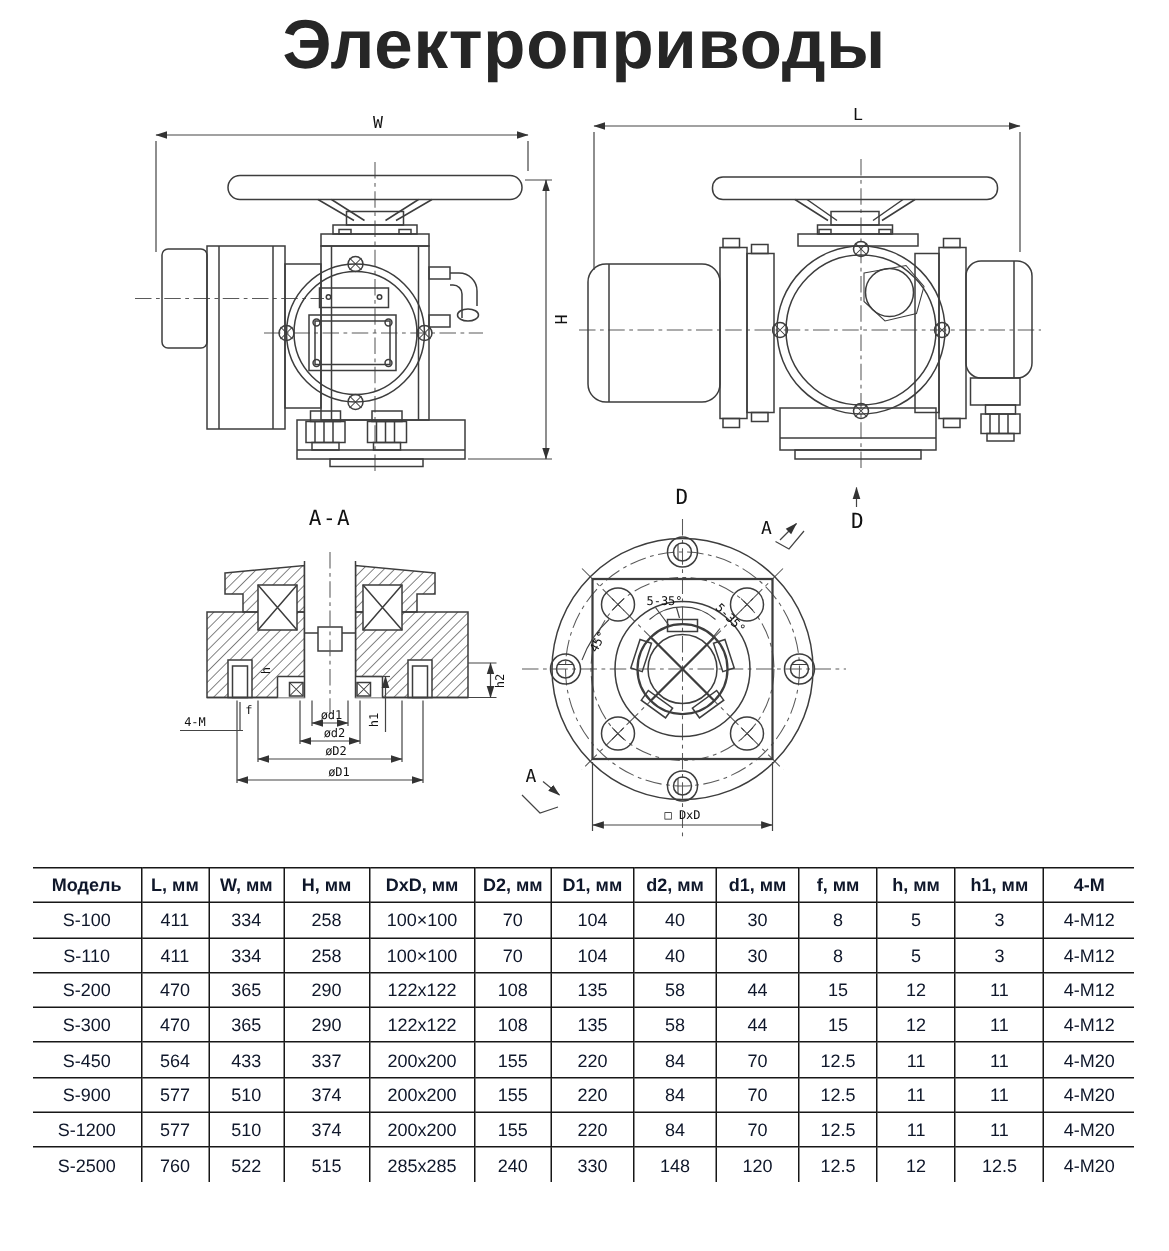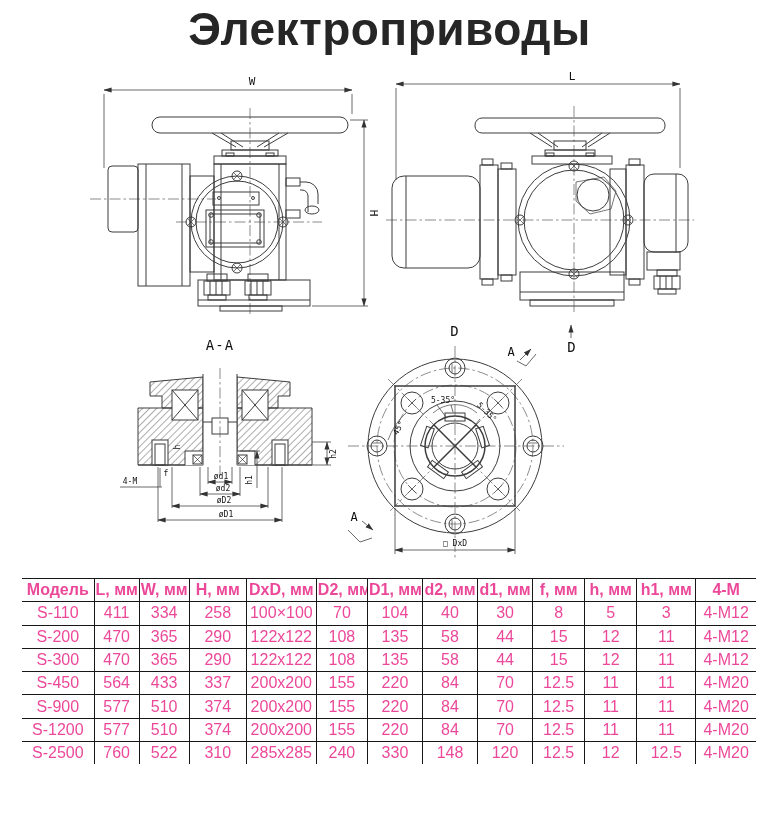--- a/index.html
+++ b/index.html
@@ -29,21 +29,21 @@
   text.lbl { font-family:"DejaVu Sans Mono","DejaVu Sans",monospace; fill:#111; stroke:none; }
   .s8  { font-size:8px; }
   .s10 { font-size:11px; }
   .s12 { font-size:12px; }
   .s14 { font-size:14px; letter-spacing:1px; }
   .mid { text-anchor:middle; }
 
   
   table.spec {
     position:absolute; left:22px; top:578px; width:734px;
-    border-collapse:collapse; table-layout:fixed; font-size:16px; color:#ec4899;
+    border-collapse:collapse; table-layout:fixed; font-size:12px; color:#0f172a;
   }
   .spec th, .spec td {
     border:1px solid #171717; height:22.3px; padding:0 1px;
     text-align:center; vertical-align:middle; overflow:hidden; white-space:nowrap;
   }
   .spec th { font-weight:700; }
   .spec th:first-child, .spec td:first-child { border-left:0; }
   .spec th:last-child,  .spec td:last-child  { border-right:0; }
   .spec tbody tr:last-child td { border-bottom:0; }
 </style>
@@ -356,20 +356,35 @@
           <th>d2, мм</th>
           <th>d1, мм</th>
           <th>f, мм</th>
           <th>h, мм</th>
           <th>h1, мм</th>
           <th>4-M</th>
         </tr>
     </thead>
     <tbody>
         <tr>
+          <td>S-100</td>
+          <td>411</td>
+          <td>334</td>
+          <td>258</td>
+          <td>100×100</td>
+          <td>70</td>
+          <td>104</td>
+          <td>40</td>
+          <td>30</td>
+          <td>8</td>
+          <td>5</td>
+          <td>3</td>
+          <td>4-M12</td>
+        </tr>
+        <tr>
           <td>S-110</td>
           <td>411</td>
           <td>334</td>
           <td>258</td>
           <td>100×100</td>
           <td>70</td>
           <td>104</td>
           <td>40</td>
           <td>30</td>
           <td>8</td>
@@ -449,21 +464,21 @@
           <td>70</td>
           <td>12.5</td>
           <td>11</td>
           <td>11</td>
           <td>4-M20</td>
         </tr>
         <tr>
           <td>S-2500</td>
           <td>760</td>
           <td>522</td>
-          <td>310</td>
+          <td>515</td>
           <td>285x285</td>
           <td>240</td>
           <td>330</td>
           <td>148</td>
           <td>120</td>
           <td>12.5</td>
           <td>12</td>
           <td>12.5</td>
           <td>4-M20</td>
         </tr>

